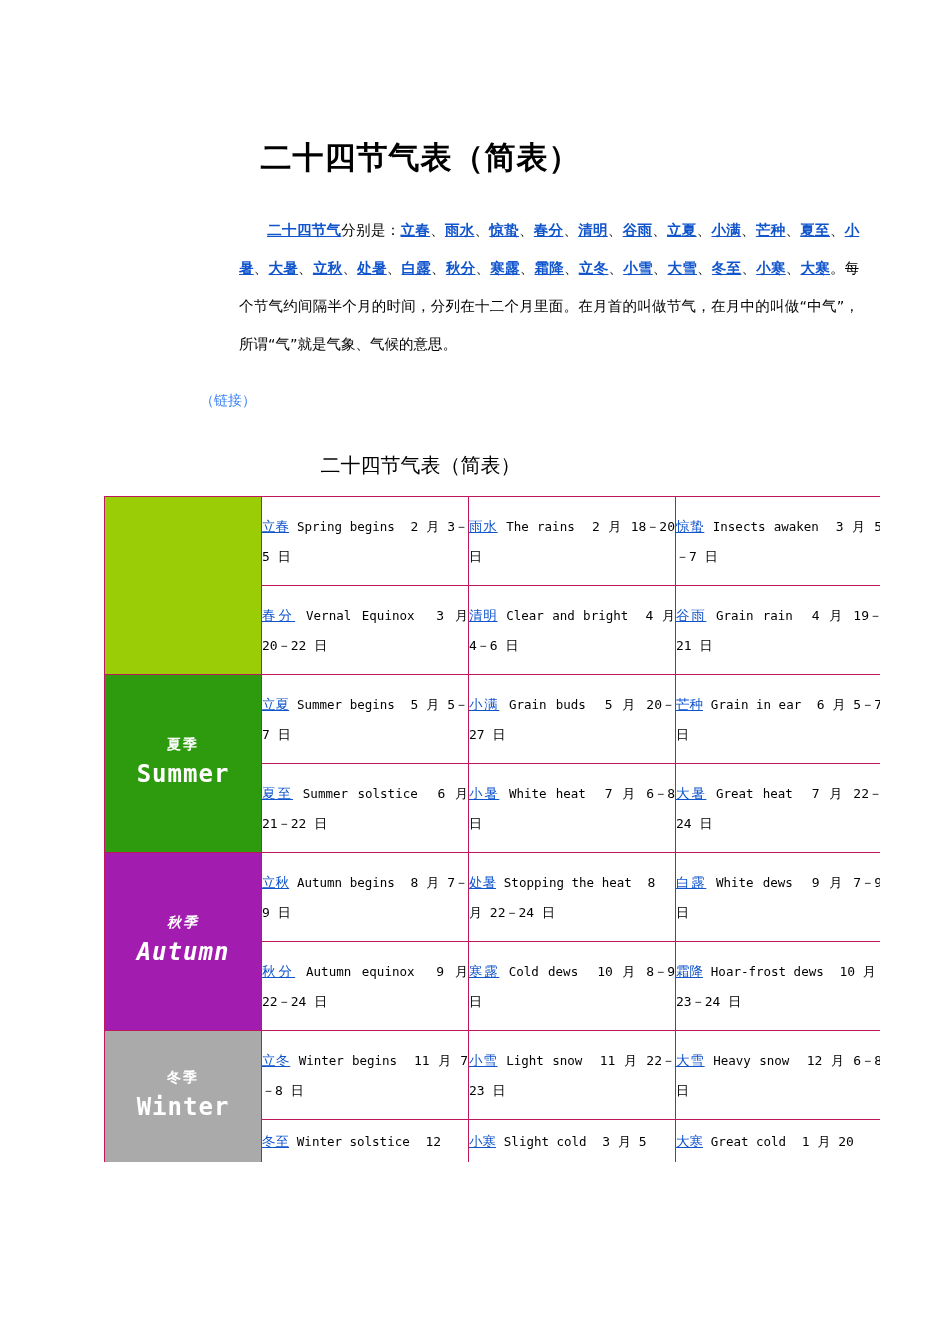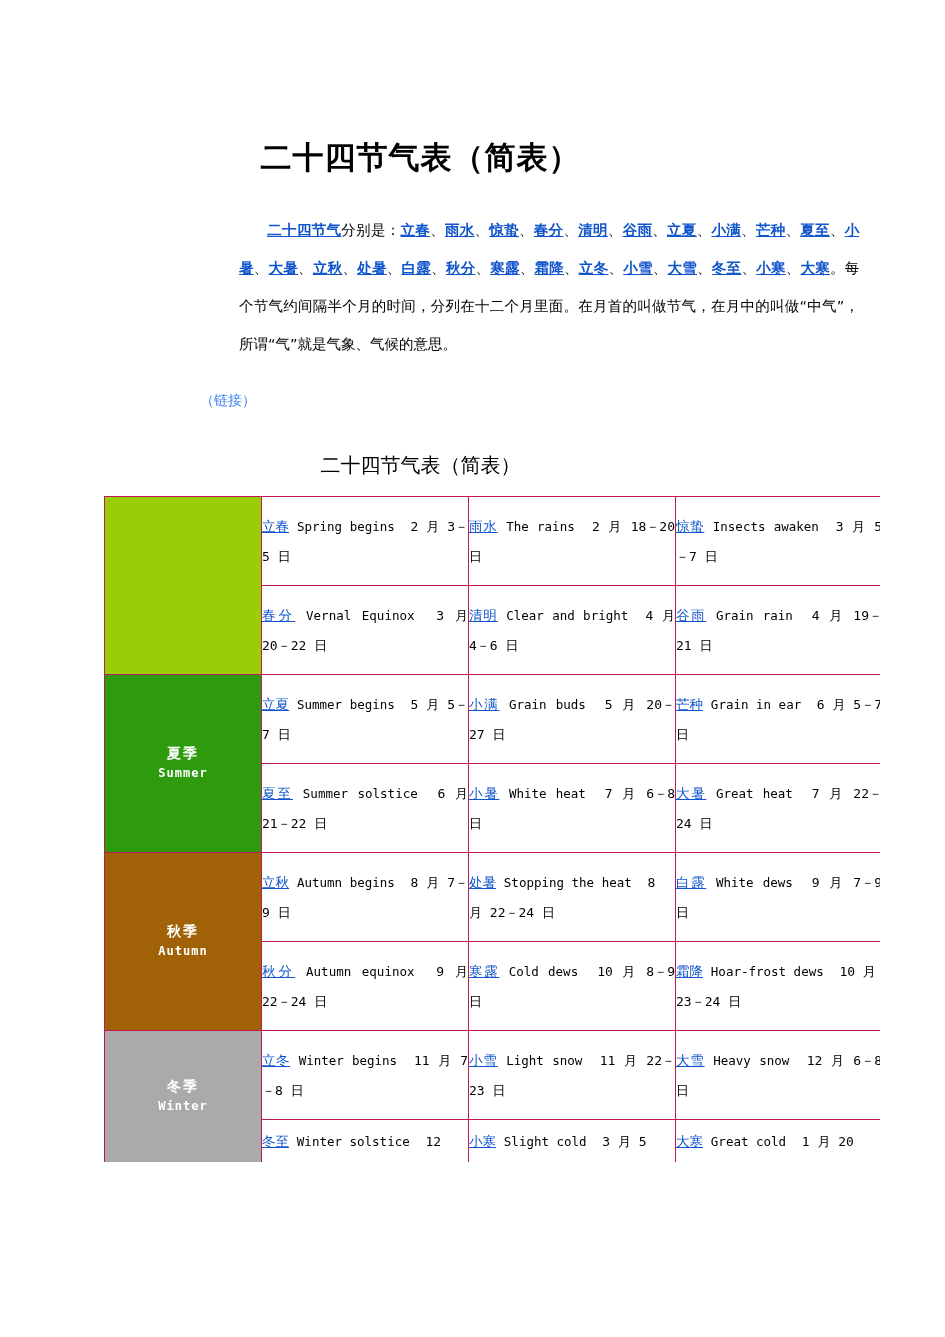--- a/index.html
+++ b/index.html
@@ -100,21 +100,21 @@
   td.season .cn{
     display:block;
     font-size:14px;
     font-weight:bold;
     font-family:"DejaVu Sans","Liberation Sans",sans-serif;
     line-height:1.5;
     letter-spacing:2px;
   }
   td.season .en{
     display:block;
-    font-size:12px;
+    font-size:24px;
     font-weight:bold;
     font-family:"DejaVu Sans Mono","Liberation Mono",monospace;
     line-height:1.6;
     letter-spacing:1px;
   }
   td.term{
     width:206px;
     height:88px;
     padding:4px 3px 4px 3px;
     text-align:justify;
@@ -181,21 +181,21 @@
             <td class="term"><span class="zh">立夏</span> <span class="en">Summer begins</span>&nbsp;&nbsp;<span class="dt">5 月 5－7 日</span></td>
             <td class="term"><span class="zh">小满</span> <span class="en">Grain buds</span>&nbsp;&nbsp;<span class="dt">5 月 20－27 日</span></td>
             <td class="term"><span class="zh">芒种</span> <span class="en">Grain in ear</span>&nbsp;&nbsp;<span class="dt">6 月 5－7 日</span></td>
           </tr>
           <tr>
             <td class="term"><span class="zh">夏至</span> <span class="en">Summer solstice</span>&nbsp;&nbsp;<span class="dt">6 月 21－22 日</span></td>
             <td class="term"><span class="zh">小暑</span> <span class="en">White heat</span>&nbsp;&nbsp;<span class="dt">7 月 6－8 日</span></td>
             <td class="term"><span class="zh">大暑</span> <span class="en">Great heat</span>&nbsp;&nbsp;<span class="dt">7 月 22－24 日</span></td>
           </tr>
           <tr>
-            <td class="season" rowspan="2" style="background: #a16207;">
+            <td class="season" rowspan="2" style="background: #a21caf; font-style: italic;">
               <span class="cn">秋季</span>
               <span class="en">Autumn</span>
             </td>
             <td class="term"><span class="zh">立秋</span> <span class="en">Autumn begins</span>&nbsp;&nbsp;<span class="dt">8 月 7－9 日</span></td>
             <td class="term center"><span class="zh">处暑</span> <span class="en">Stopping the heat</span>&nbsp;&nbsp;<span class="dt">8 月 22－24 日</span></td>
             <td class="term"><span class="zh">白露</span> <span class="en">White dews</span>&nbsp;&nbsp;<span class="dt">9 月 7－9 日</span></td>
           </tr>
           <tr>
             <td class="term"><span class="zh">秋分</span> <span class="en">Autumn equinox</span>&nbsp;&nbsp;<span class="dt">9 月 22－24 日</span></td>
             <td class="term"><span class="zh">寒露</span> <span class="en">Cold dews</span>&nbsp;&nbsp;<span class="dt">10 月 8－9 日</span></td>

